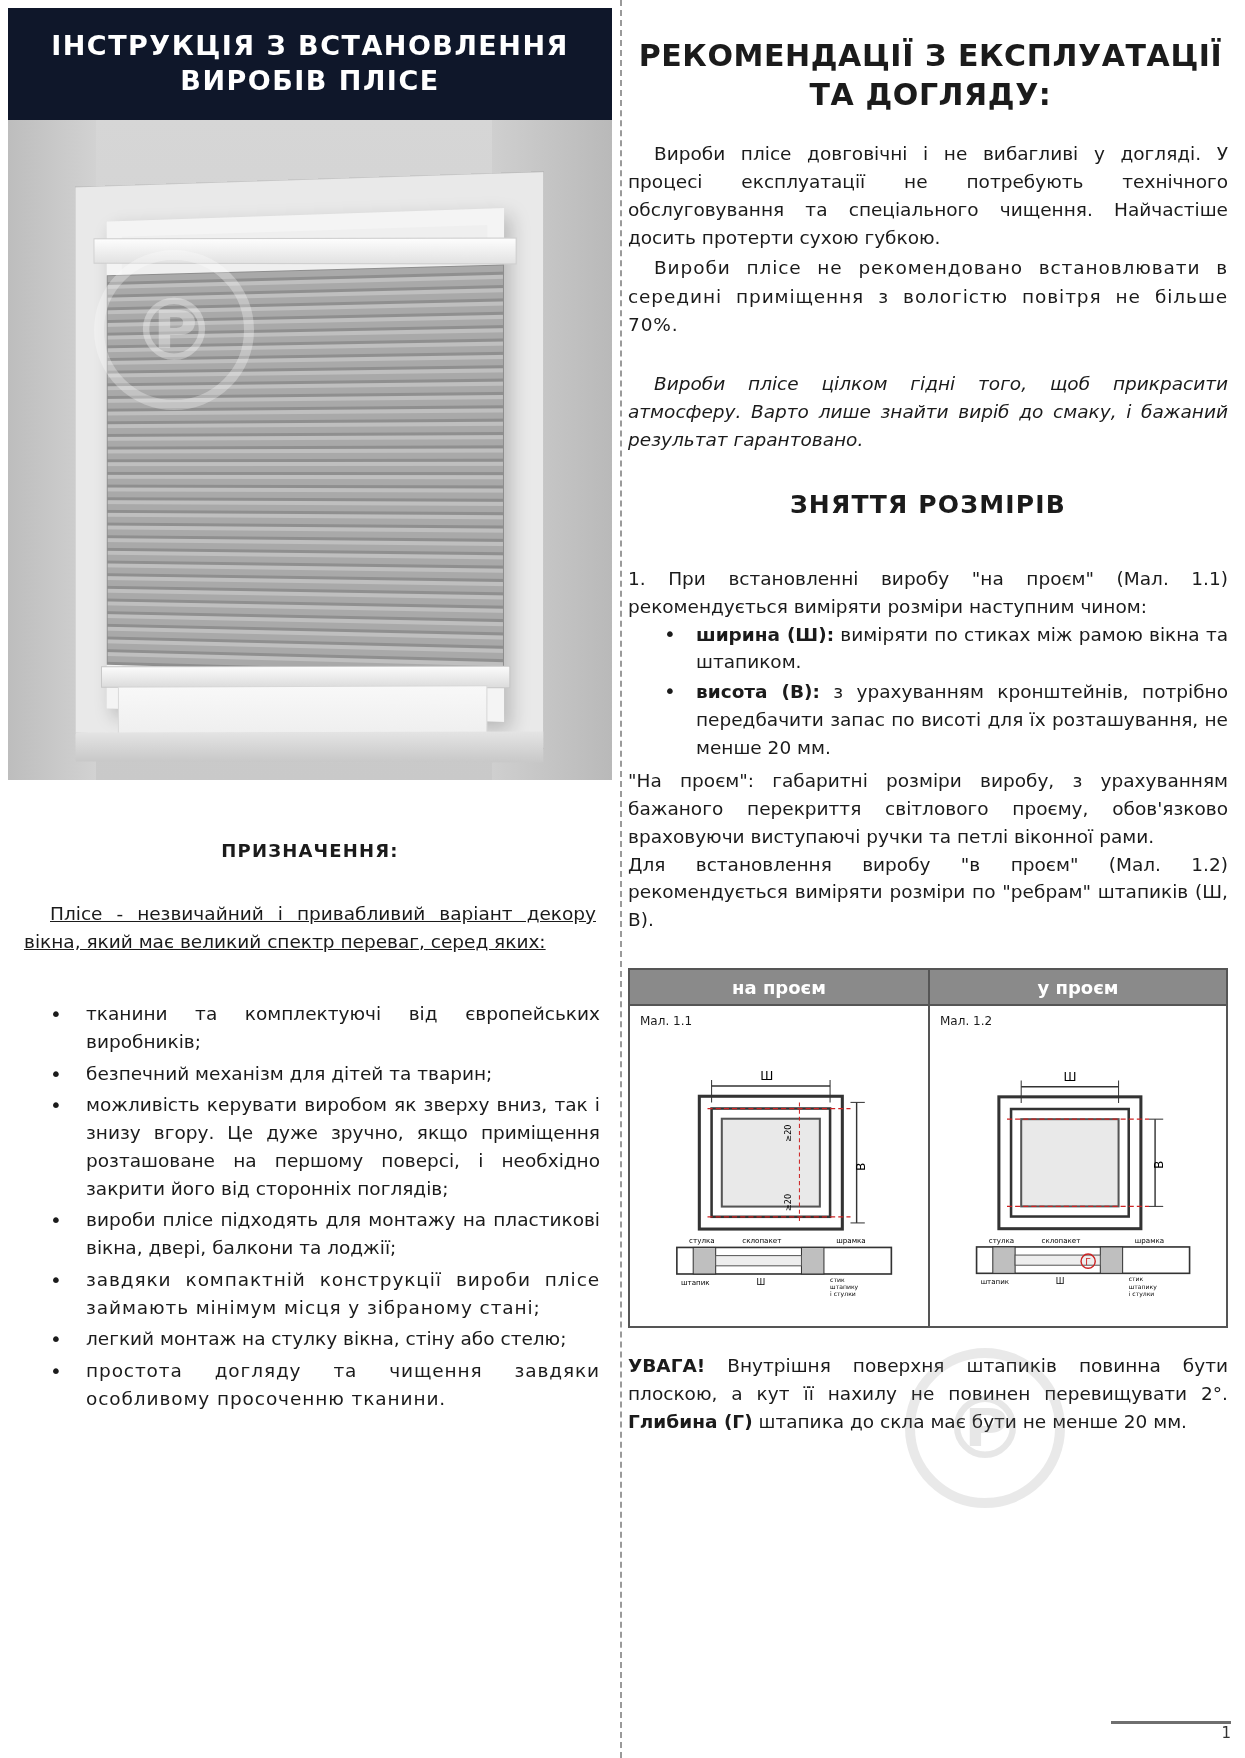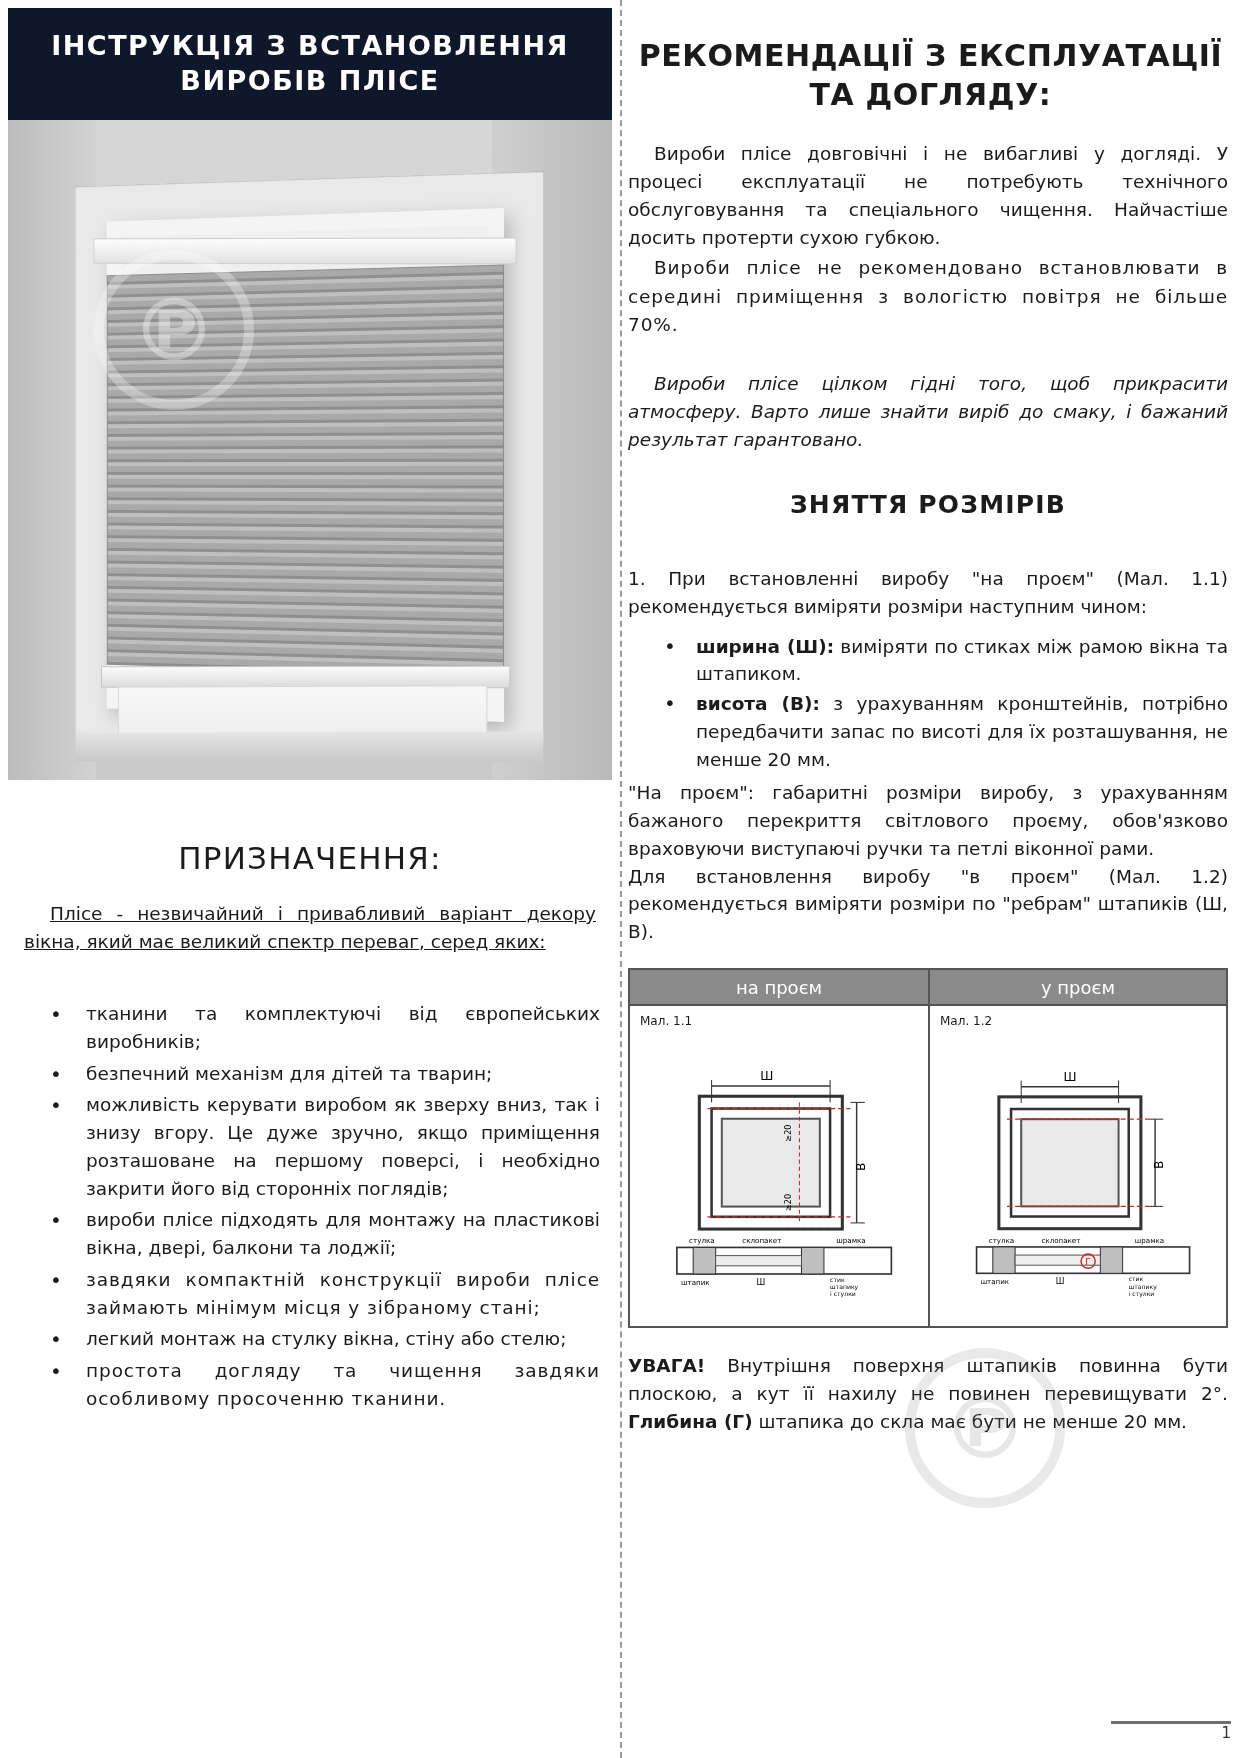--- a/index.html
+++ b/index.html
@@ -97,21 +97,21 @@
     position:absolute; width:160px; height:160px; border-radius:50%;
     border:10px solid rgba(255,255,255,.30);
     display:flex; align-items:center; justify-content:center;
     color:rgba(255,255,255,.35); font-size:86px; font-weight:bold;
     pointer-events:none;
   }
   .wm-left { left:86px; top:130px; }
   .wm-right { right:180px; bottom:250px; border-color:rgba(120,120,120,.16); color:rgba(120,120,120,.18); }
 
   .section-h2 {
-    text-align:center; font-size:31px; font-weight:normal; letter-spacing:1.2px;
+    text-align:center; font-size:18px; font-weight:bold; letter-spacing:1.2px;
   }
   .left .purpose-title { position:absolute; left:8px; top:840px; width:604px; }
 
   .left .purpose-intro {
     position:absolute; left:24px; top:900px; width:572px;
     font-size:18.5px; line-height:1.5; text-align:justify;text-decoration:underline;
   }
   .left .purpose-intro p { margin:0; text-indent:26px; }
 
   ul.bullets {
@@ -150,41 +150,41 @@
     position:absolute; left:0; top:490px; width:600px;
     text-align:center; font-size:25px; font-weight:bold; letter-spacing:1.2px;
   }
 
   .right .body2 {
     position:absolute; left:0; top:565px; width:600px;
     font-size:18.5px; line-height:1.5; text-align:justify;
   }
   .right .body2 p { margin:0; }
   .right .body2 ul {
-    margin:12px 0 6px 0; padding:0; list-style:none;
+    margin:0 0 6px 0; padding:0; list-style:none;
   }
   .right .body2 ul li {
     position:relative; padding-left:68px; margin-bottom:2px;
   }
   .right .body2 ul li:before {
     content:"•"; position:absolute; left:36px; top:-2px; font-size:20px;
   }
 
   
   .figs {
     position:absolute; left:0; top:968px; width:600px; height:360px;
     border:2px solid #555;
     display:flex;
   }
   .figcell { width:50%; position:relative; }
   .figcell + .figcell { border-left:2px solid #555; }
   .figcell .cap {
     height:36px; background:#8a8a8a; color:#fff;
     display:flex; align-items:center; justify-content:center;
-    font-size:18px; font-weight:normal;
+    font-size:18px; font-weight:bold;
     border-bottom:2px solid #555;
   }
   .figcell .num {
     position:absolute; left:10px; top:44px; font-size:12px;
   }
   .drawing {
     position:absolute; left:6px; top:68px; right:6px; bottom:6px;
   }
 
   .right .warn {

